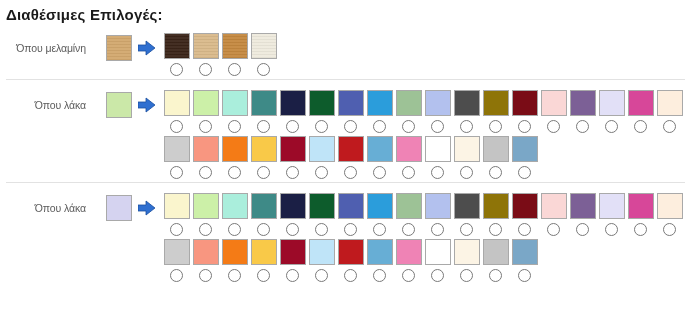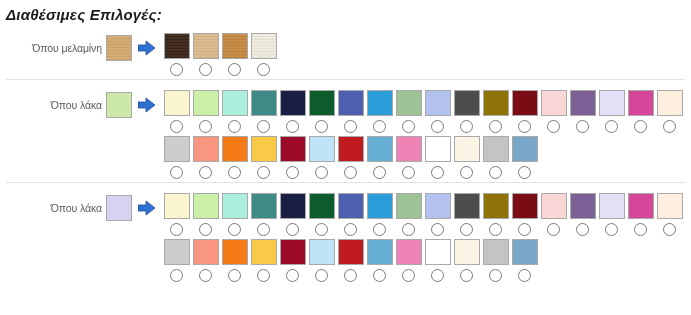--- a/index.html
+++ b/index.html
@@ -16,21 +16,20 @@
     overflow: hidden;
     position: relative;
   }
 
   .page-title {
     font-size: 15px;
     font-weight: bold;
     color: #1a1a1a;
     padding: 6px 0 0 6px;
     letter-spacing: 0.2px;
-    font-style: italic;
   }
 
   .option-section {
     position: relative;
     padding: 0;
   }
   .section-divider {
     height: 1px;
     background: #e2e2e2;
     margin: 0 6px;
@@ -50,21 +49,21 @@
     align-items: center;
     justify-content: flex-end;
     height: 30px;
     box-sizing: border-box;
     padding-right: 0px;
   }
   .src-label {
     font-size: 10.5px;
     color: #5b5b5b;
     text-align: left;
-    padding-right: 4px;
+    padding-right: 20px;
     white-space: nowrap;
     letter-spacing: -0.1px;
   }
 
   .src-swatch {
     width: 26px;
     height: 26px;
     min-width: 26px;
     border: 1px solid #a9a9a9;
     box-sizing: border-box;

